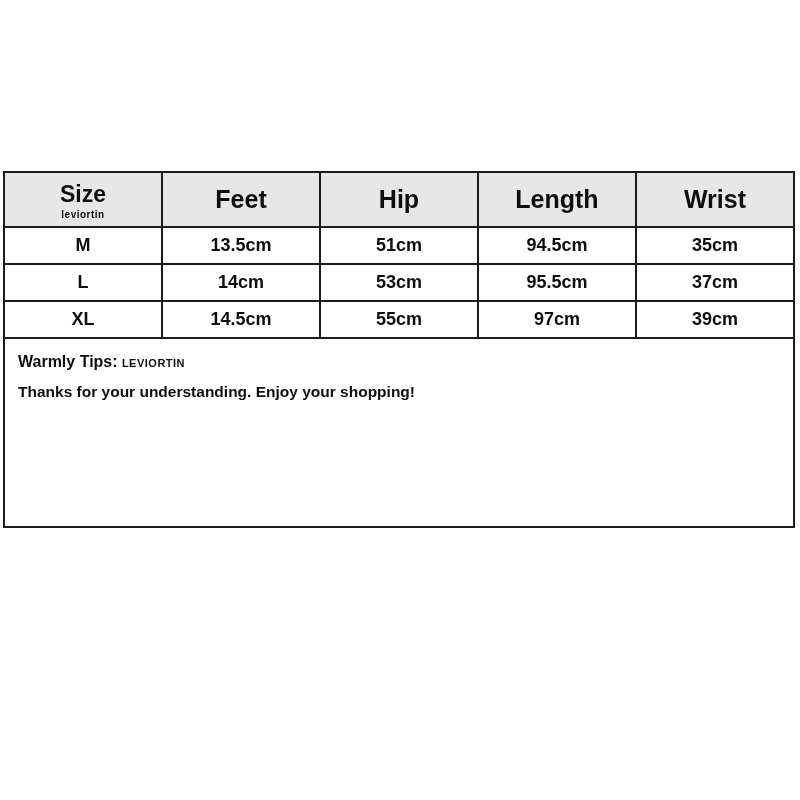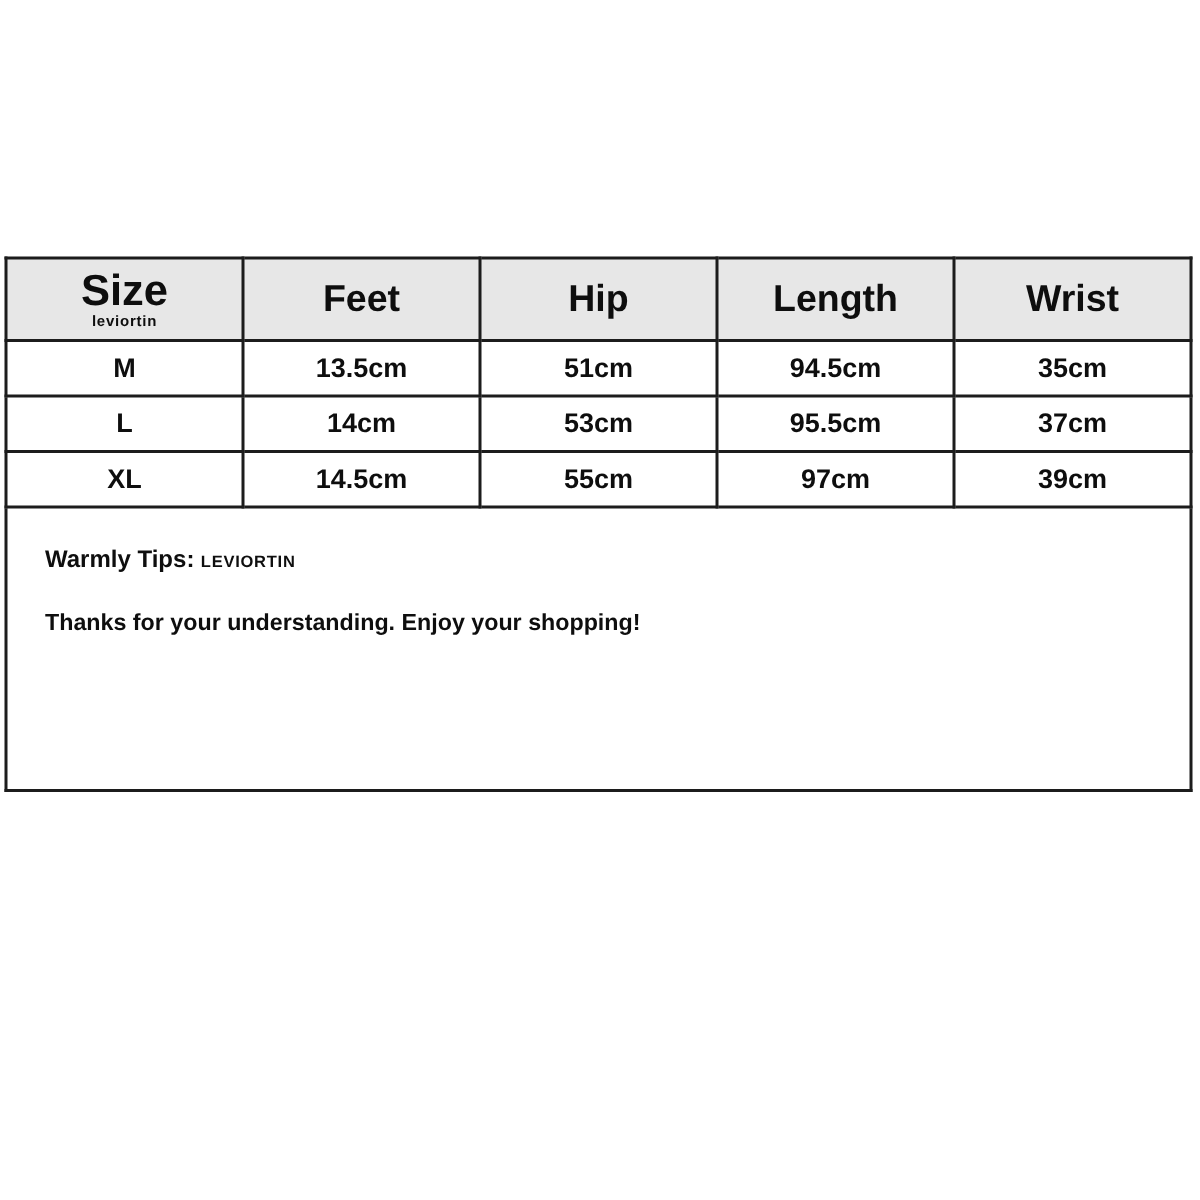--- a/index.html
+++ b/index.html
@@ -33,21 +33,21 @@
     padding:0;
     color:var(--text-color);
   }
   .size-table th{
     background:var(--header-bg);
     height:53px;
     font-size:25px;
     font-weight:bold;
   }
   .size-table th.size-head .head-main{
-    font-size:29px;
+    font-size:23px;
     line-height:30px;
     display:block;
     text-align:center;
   }
   .sub-brand{
     display:block;
     font-size:10px;
     font-weight:bold;
     letter-spacing:0.5px;
     margin-top:0px;
@@ -61,21 +61,21 @@
   .tips{
     border:2px solid var(--border-color);
     border-top:none;
     box-sizing:border-box;
     min-height:189px;
     padding:7px 9px 8px 9px;
     font-weight:bold;
     font-size:15.5px;
     line-height:23.5px;
   }
-  .tips p{margin:16px;}
+  .tips p{margin:4px;}
   .tips-title{font-size:16px;}
   .tips-brand{font-size:11px;letter-spacing:0.5px;}
 </style>
 </head>
 <body>
 
 <div class="sheet">
 
   <table class="size-table">
     <thead>

